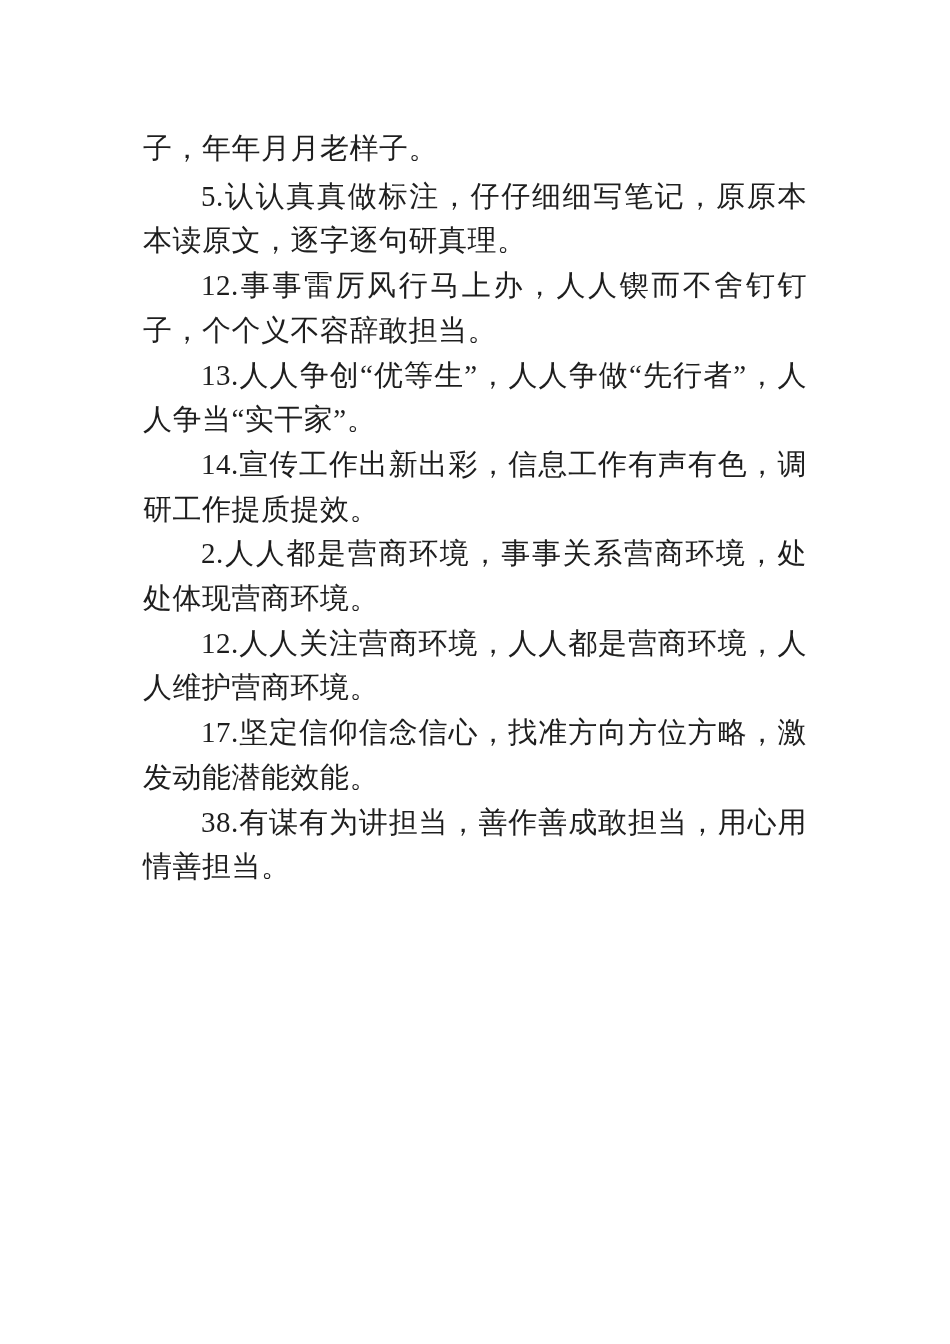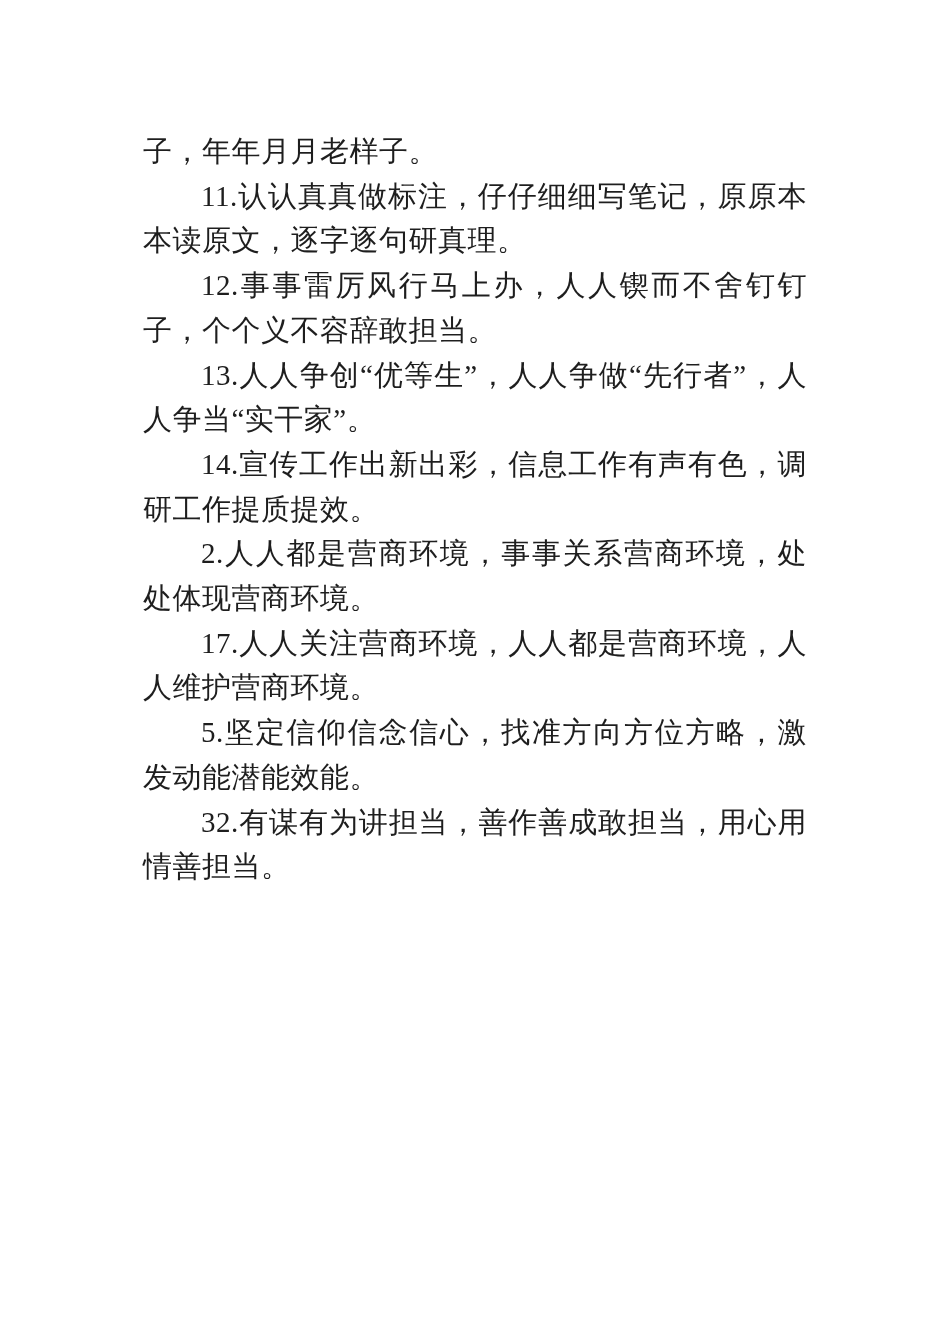--- a/index.html
+++ b/index.html
@@ -26,30 +26,31 @@
     font-size: 29px;
     line-height: 44.7px;
     color: #1e1e1e;
     text-align: justify;
     text-indent: 2em;
     letter-spacing: 0.5px;
     word-break: break-all;
   }
   .para.continuation {
     text-indent: 0;
+    font-family: Liberation Mono, monospace;
   }
 </style>
 </head>
 <body>
 
 <div class="page">
   <div class="page-body">
     <p class="para continuation">子，年年月月老样子。</p>
-    <p class="para">11.认认真真做标注，仔仔细细写笔记，原原本本读原文，逐字逐句研真理。</p>
+    <p class="para">5.认认真真做标注，仔仔细细写笔记，原原本本读原文，逐字逐句研真理。</p>
     <p class="para">12.事事雷厉风行马上办，人人锲而不舍钉钉子，个个义不容辞敢担当。</p>
     <p class="para">13.人人争创“优等生”，人人争做“先行者”，人人争当“实干家”。</p>
     <p class="para">14.宣传工作出新出彩，信息工作有声有色，调研工作提质提效。</p>
     <p class="para">2.人人都是营商环境，事事关系营商环境，处处体现营商环境。</p>
-    <p class="para">17.人人关注营商环境，人人都是营商环境，人人维护营商环境。</p>
-    <p class="para">5.坚定信仰信念信心，找准方向方位方略，激发动能潜能效能。</p>
-    <p class="para">32.有谋有为讲担当，善作善成敢担当，用心用情善担当。</p>
+    <p class="para">12.人人关注营商环境，人人都是营商环境，人人维护营商环境。</p>
+    <p class="para">17.坚定信仰信念信心，找准方向方位方略，激发动能潜能效能。</p>
+    <p class="para">38.有谋有为讲担当，善作善成敢担当，用心用情善担当。</p>
   </div>
 </div>
 
 </body></html>

